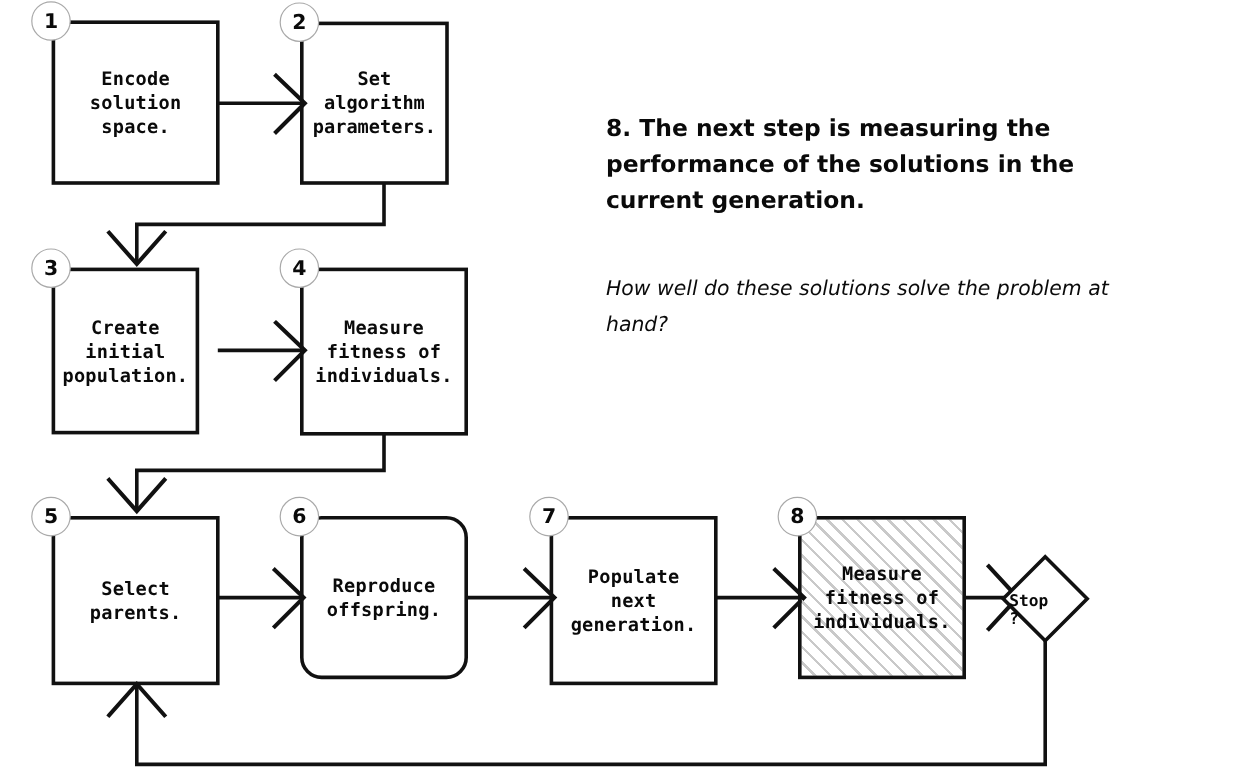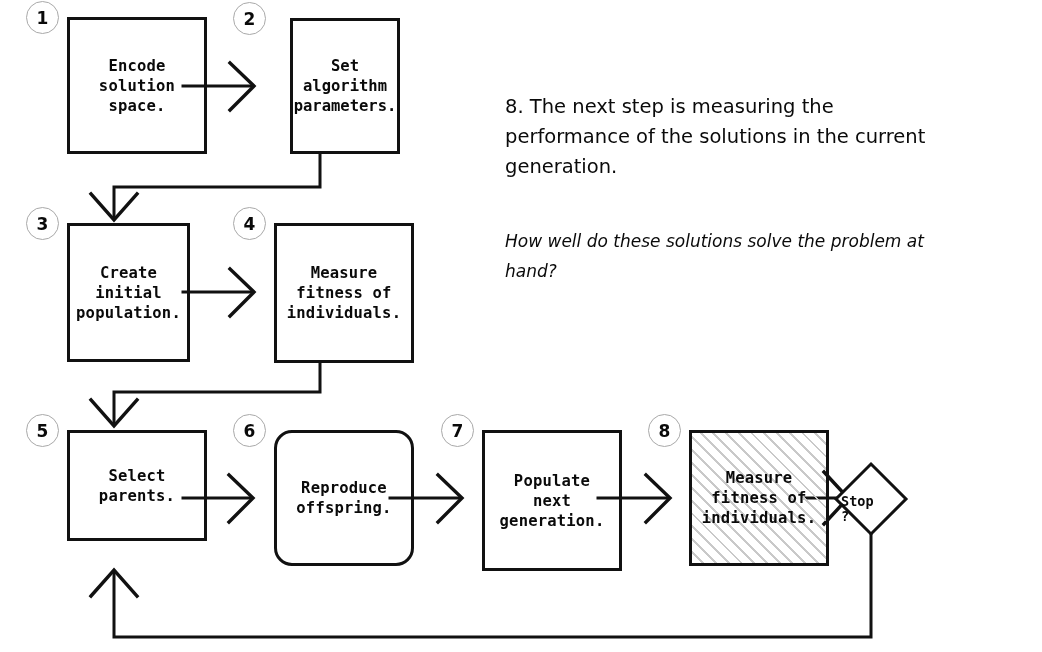--- a/index.html
+++ b/index.html
@@ -15,21 +15,20 @@
 
   
   .node-box{
     position:absolute;
     box-sizing:border-box;
     border:3px solid #111;
     background:transparent;
     display:flex;
     align-items:center;
     justify-content:center;
-    margin-left:24px;
   }
   .node-box.hatched{
     background-image:repeating-linear-gradient(
         45deg,
         rgba(0,0,0,0) 0px,
         rgba(0,0,0,0) 7px,
         #c9c9c9 7px,
         #c9c9c9 9px);
   }
   .node-label{
@@ -78,21 +77,21 @@
   
   .note{
     position:absolute;
     font-family:"DejaVu Sans", sans-serif;
     color:#0a0a0a;
   }
   #note-paragraph{
     left:505px;top:92px;width:430px;
     font-size:19.5px;
     line-height:30px;
-    font-weight:400;
+    font-weight:700;
   }
   #note-question{
     left:505px;top:226px;width:430px;
     font-size:17px;
     line-height:30px;
     font-style:italic;
     font-weight:400;
   }
 </style>
 </head>
@@ -136,21 +135,21 @@
 
   <div class="node-box" style="left:43px;top:17px;width:140px;height:137px;">
     <span class="node-label">Encode
 solution
 space.</span>
   </div>
   <div class="step-badge" style="left:26px;top:1px;">
     <span>1</span>
   </div>
 
-  <div class="node-box wide-text" style="left:266px;top:18px;width:110px;height:136px;">
+  <div class="node-box wide-text" style="left:250px;top:18px;width:124px;height:136px;">
     <span class="node-label">Set
 algorithm
 parameters.</span>
   </div>
   <div class="step-badge" style="left:233px;top:2px;">
     <span>2</span>
   </div>
 
   <div class="node-box" style="left:43px;top:223px;width:123px;height:139px;">
     <span class="node-label">Create
@@ -163,21 +162,21 @@
 
   <div class="node-box" style="left:250px;top:223px;width:140px;height:140px;">
     <span class="node-label">Measure
 fitness of
 individuals.</span>
   </div>
   <div class="step-badge" style="left:233px;top:207px;">
     <span>4</span>
   </div>
 
-  <div class="node-box" style="left:43px;top:430px;width:140px;height:111px;">
+  <div class="node-box" style="left:43px;top:430px;width:140px;height:141px;">
     <span class="node-label">Select
 parents.</span>
   </div>
   <div class="step-badge" style="left:26px;top:414px;">
     <span>5</span>
   </div>
 
   <div class="node-box" style="left:250px;top:430px;width:140px;height:136px;border-radius:18px;">
     <span class="node-label">Reproduce
 offspring.</span>

